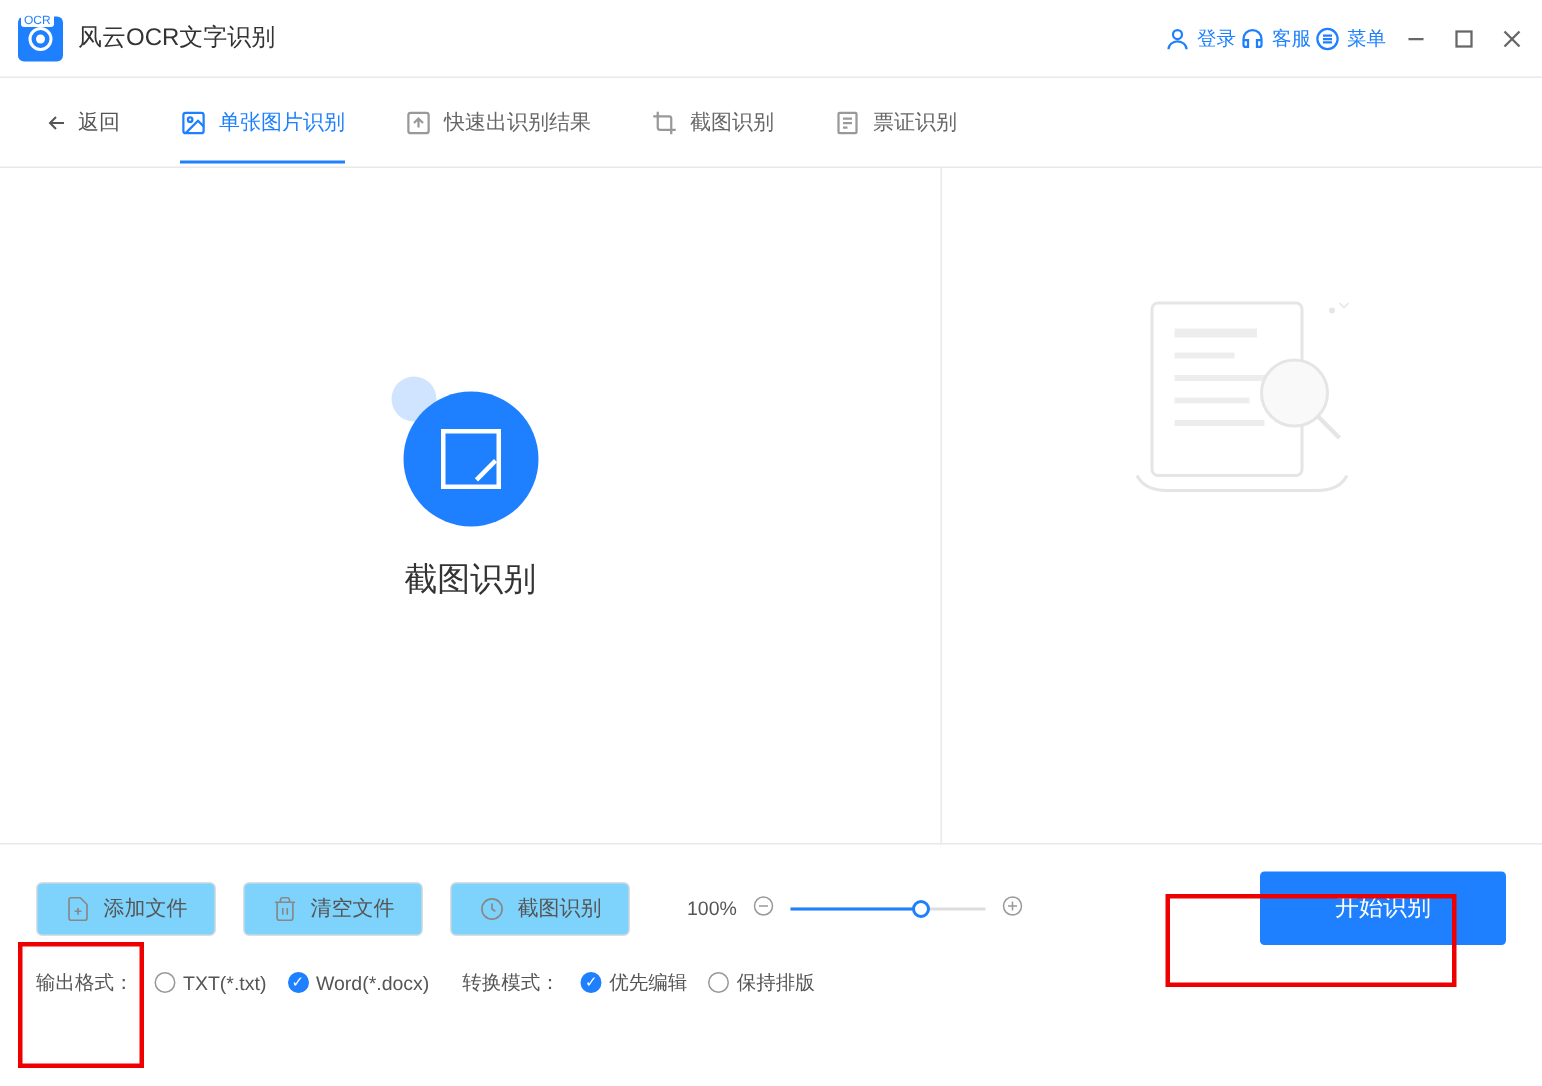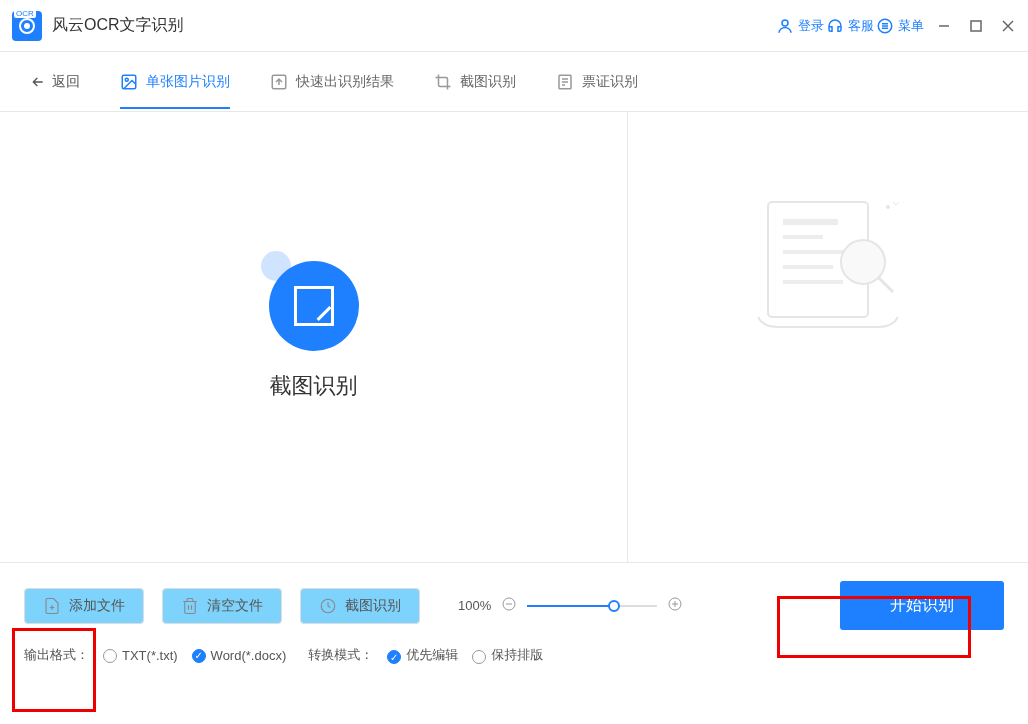--- a/index.html
+++ b/index.html
@@ -46,21 +46,21 @@
 .action-btn { display: flex; align-items: center; gap: 8px; padding: 8px 18px; border: 1px solid #ddd; border-radius: 4px; font-size: 14px; color: #555; cursor: pointer; background: #7dd3fc; }
 .action-btn svg { width: 18px; height: 18px; }
 .zoom { display: flex; align-items: center; gap: 10px; margin-left: 20px; font-size: 13px; color: #555; }
 .slider { width: 130px; height: 2px; background: #ddd; position: relative; }
 .slider::before { content:""; position:absolute; left:0; width:65%; height:2px; background:#1e80ff; }
 .slider-thumb { position: absolute; left: 62%; top: -5px; width: 12px; height: 12px; border: 2px solid #1e80ff; background: #fff; border-radius: 50%; }
 .primary-btn { margin-left: auto; background: #1e80ff; color: #fff; font-size: 16px; padding: 14px 50px; border: none; border-radius: 3px; cursor: pointer; }
 
 .option-row { display: flex; align-items: center; gap: 14px; margin-top: 16px; font-size: 13px; color: #555; }
 .opt-label { color: #555; }
-.radio { display: flex; align-items: flex-end; gap: 5px; cursor: pointer; }
+.radio { display: flex; align-items: center; gap: 5px; cursor: pointer; }
 .radio-dot { width: 14px; height: 14px; border: 1px solid #999; border-radius: 50%; display: inline-flex; align-items: center; justify-content: center; }
 .radio.checked .radio-dot { border-color: #1e80ff; background: #1e80ff; }
 .radio.checked .radio-dot::after { content: "✓"; color: #fff; font-size: 10px; }
 
 
 .hl { position: absolute; border: 3px solid #e00; pointer-events: none; }
 .hl1 { left: 12px; top: 628px; width: 84px; height: 84px; }
 .hl2 { left: 777px; top: 596px; width: 194px; height: 62px; }
 </style>
 </head>

